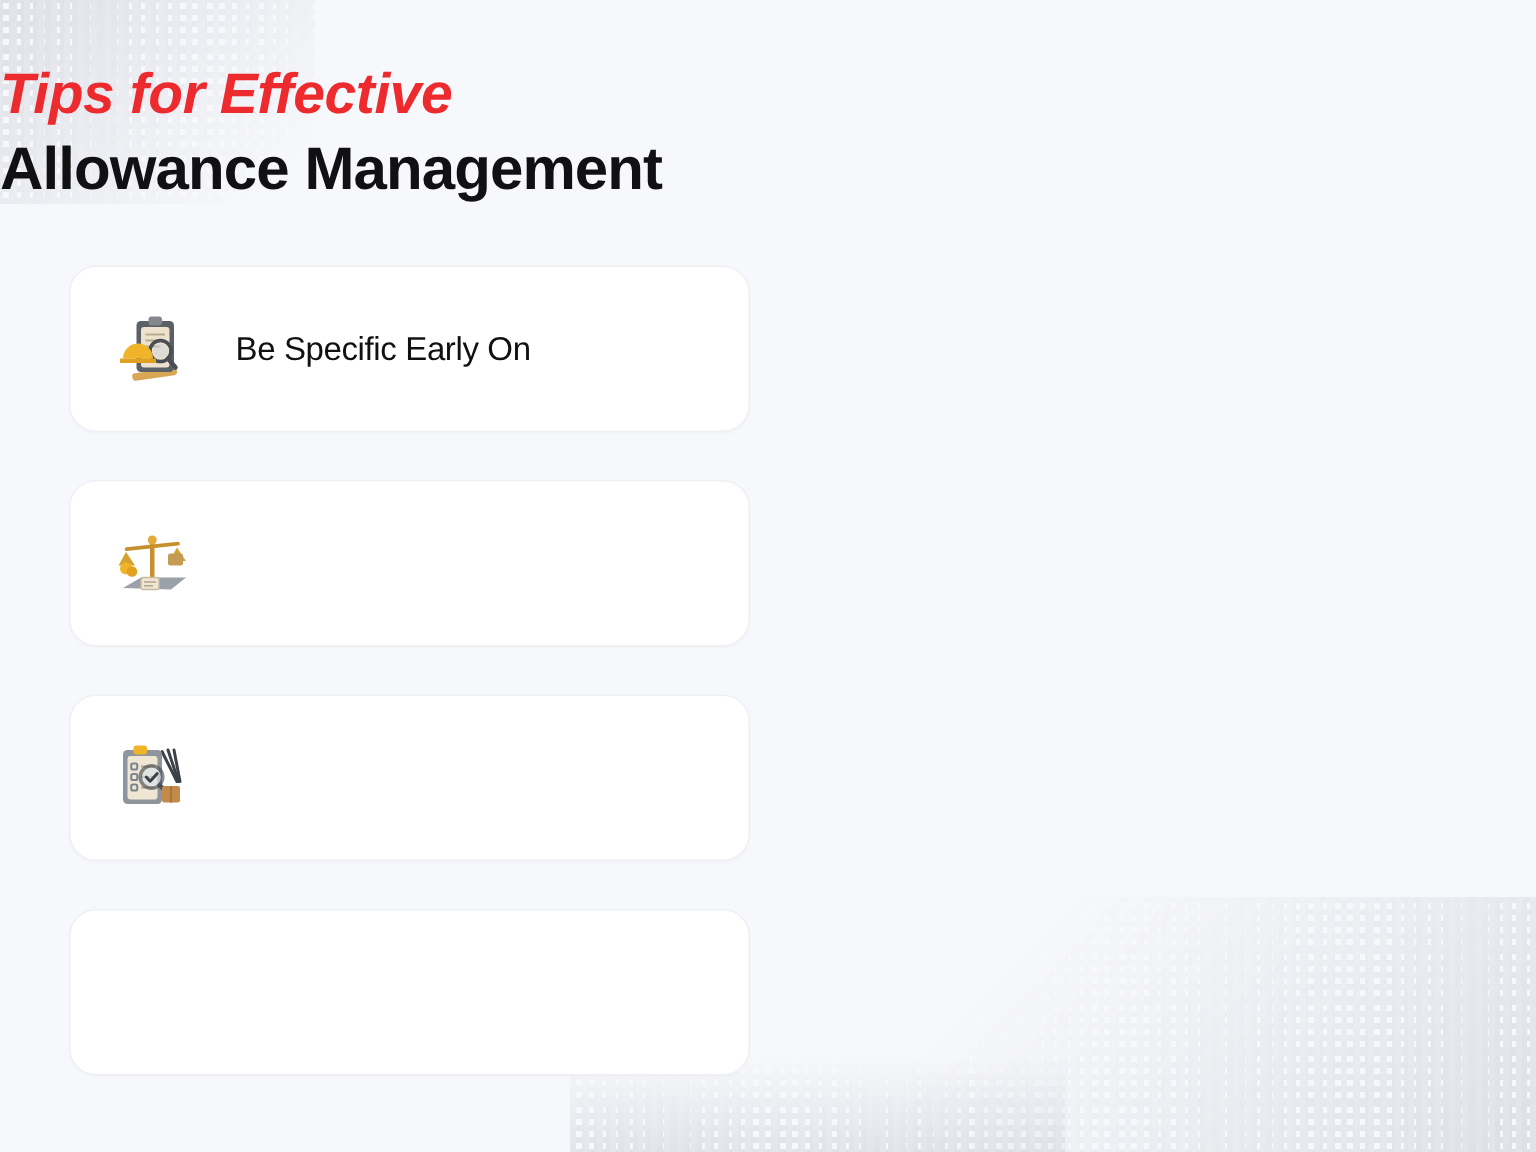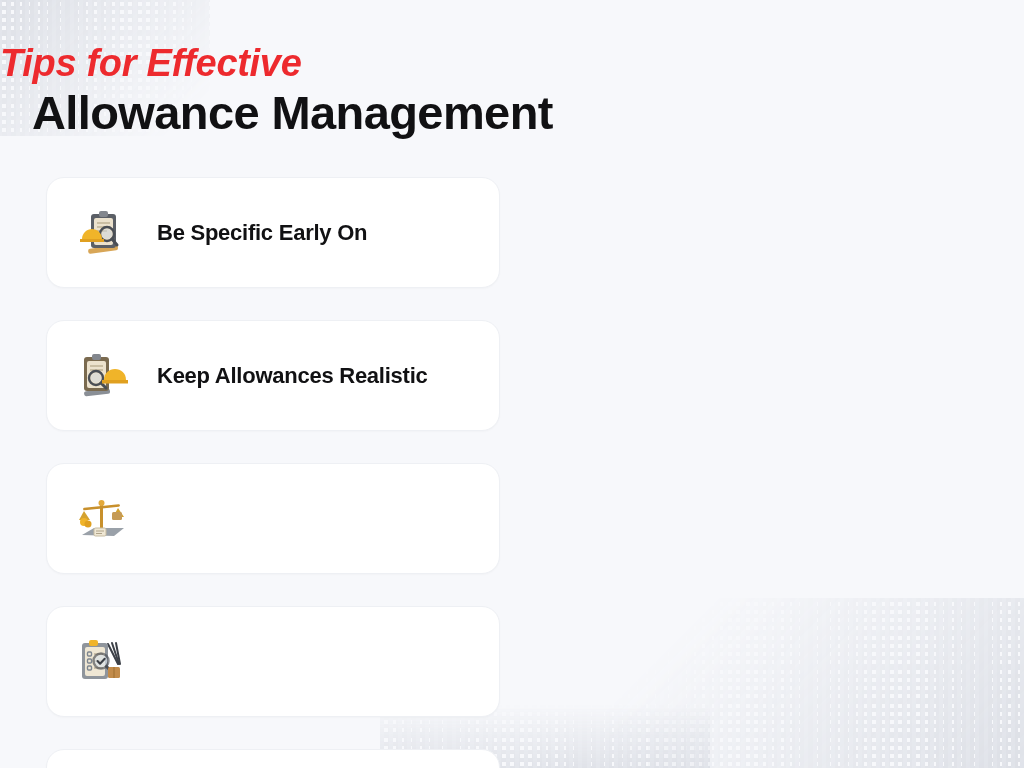--- a/index.html
+++ b/index.html
@@ -67,26 +67,25 @@
   }
   .title-line-1 {
     font-size: 38px;
     line-height: 46px;
     font-weight: 700;
     font-style: italic;
     letter-spacing: -0.3px;
     color: #ed2a2e;
   }
   .title-line-2 {
-    font-size: 47px;
+    font-size: 40px;
     line-height: 54px;
     font-weight: 700;
     letter-spacing: -0.6px;
     color: #111113;
-    margin-left: 32px;
   }
 
   
   .cards {
     position: absolute;
     top: 177px;
     left: 46px;
     width: 932px;
     display: flex;
     flex-wrap: wrap;
@@ -112,21 +111,21 @@
     flex: 0 0 62px;
     display: flex;
     align-items: center;
     justify-content: center;
     margin-right: 24px;
   }
   .card-icon svg { display: block; }
 
   .card-label {
     font-size: 22px;
-    font-weight: 700;
+    font-weight: 400;
     letter-spacing: -0.25px;
     color: #111113;
     white-space: nowrap;
   }
 </style>
 </head>
 <body>
 
 <div class="grid-patch gp-tl"></div>
 <div class="grid-patch gp-br"></div>
@@ -154,40 +153,20 @@
         <circle cx="33" cy="29" r="7" fill="none" stroke="#4a4e55" stroke-width="2.4"></circle>
         <circle cx="33" cy="29" r="5" fill="#cfd6dd" opacity=".55"></circle>
         <line x1="38" y1="34" x2="43" y2="40" stroke="#4a4e55" stroke-width="3" stroke-linecap="round"></line>
         <path d="M8 34c0-6 5-10 10-10s10 4 10 10z" fill="#f0b429"></path>
         <path d="M6 34h24v3H6z" fill="#e0a020" rx="1"></path>
       </svg>
     </span>
     <span class="card-label">Be Specific Early On</span>
   </div>
 
-  <div class="card">
-    <span class="card-icon">
-      <svg width="56" height="56" viewBox="0 0 56 56">
-        <rect x="10" y="42" width="26" height="5" rx="2" fill="#8a8f96" transform="rotate(-6 23 44)"></rect>
-        <rect x="10" y="9" width="25" height="34" rx="3" fill="#7a6a4f"></rect>
-        <rect x="13" y="13" width="19" height="27" rx="2" fill="#ece2cd"></rect>
-        <rect x="18" y="6" width="9" height="6" rx="2" fill="#83878e"></rect>
-        <g stroke="#b9ab8d" stroke-width="1.3">
-          <line x1="16" y1="18" x2="29" y2="18"></line>
-            <line x1="16" y1="22" x2="29" y2="22"></line>
-        </g>
-        <circle cx="22" cy="30" r="7" fill="none" stroke="#4a4e55" stroke-width="2.4"></circle>
-        <circle cx="22" cy="30" r="5" fill="#cfd6dd" opacity=".5"></circle>
-        <line x1="27" y1="35" x2="32" y2="40" stroke="#4a4e55" stroke-width="3" stroke-linecap="round"></line>
-        <path d="M30 32c0-7 5-11 11-11s11 4 11 11z" fill="#f0b429"></path>
-        <path d="M28 32h26v3.5H28z" fill="#e0a020"></path>
-      </svg>
-    </span>
-    <span class="card-label">Keep Allowances Realistic</span>
-  </div>
 
   <div class="card">
     <span class="card-icon">
       <svg width="56" height="56" viewBox="0 0 56 56">
         <path d="M8 44l12-7h30l-10 8z" fill="#9aa1a9"></path>
         <rect x="26" y="14" width="3" height="26" fill="#c8902c"></rect>
         <circle cx="27.5" cy="12" r="3" fill="#e3a93a"></circle>
         <rect x="9" y="15" width="37" height="2.6" rx="1.3" fill="#c8902c" transform="rotate(-6 27 16)"></rect>
         <path d="M10 20l-5 9h11z" fill="#d4a22f"></path>
         <path d="M44 17l-5 9h11z" fill="#d4a22f"></path>

